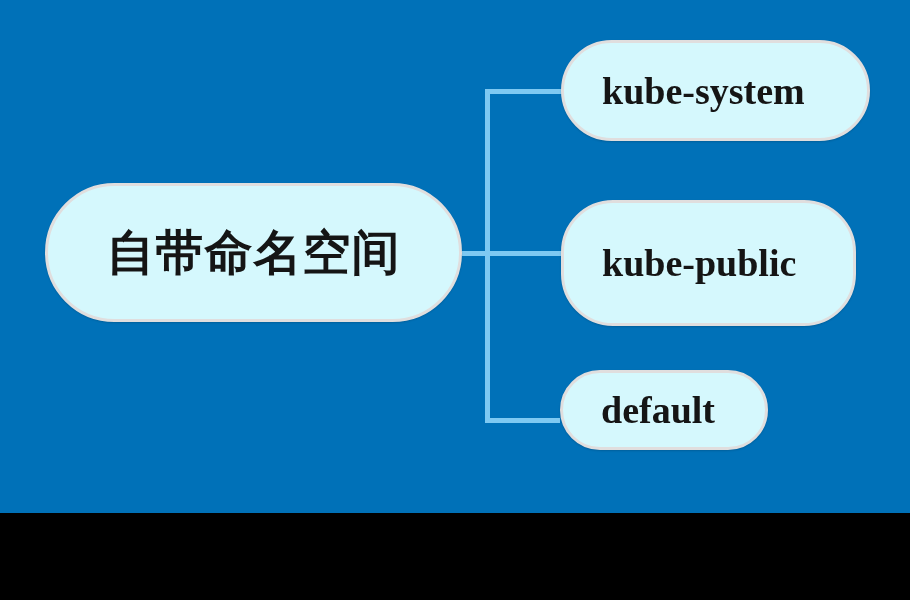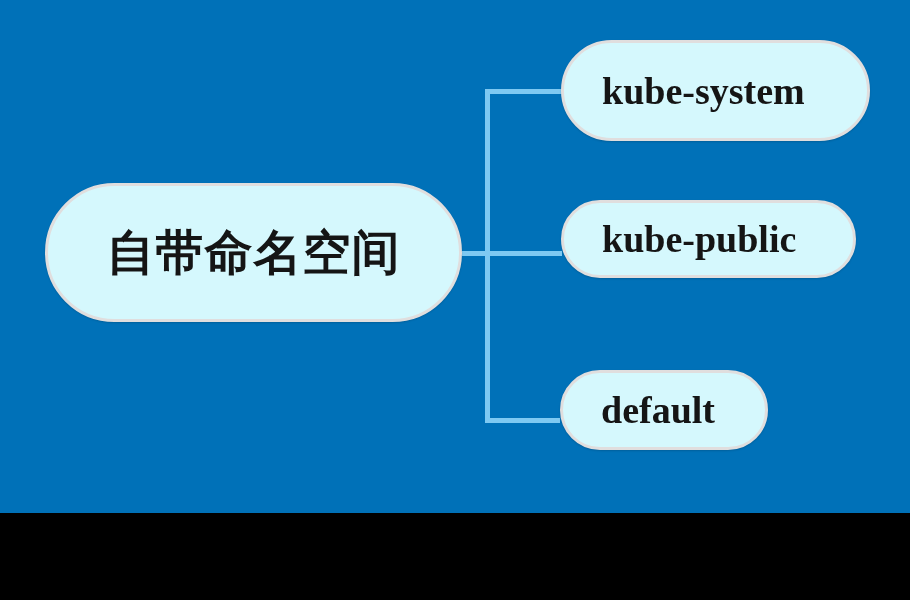--- a/index.html
+++ b/index.html
@@ -68,21 +68,21 @@
     letter-spacing: 1px;
     color: var(--text);
     white-space: nowrap;
   }
   .node-child {
     border-radius: 52px;
     padding-left: 38px;
     justify-content: flex-start;
   }
   .node-child-0 { left: 561px; top:  40px; width: 309px; height: 101px; }
-  .node-child-1 { left: 561px; top: 200px; width: 295px; height: 78px; }
+  .node-child-1 { left: 561px; top: 200px; width: 295px; height: 126px; }
   .node-child-2 { left: 560px; top: 370px; width: 208px; height:  80px; }
   .child-label {
     font-family: "Liberation Serif", serif;
     font-weight: bold;
     font-size: 38px;
     color: var(--text);
     white-space: nowrap;
   }
 </style>
 </head>

